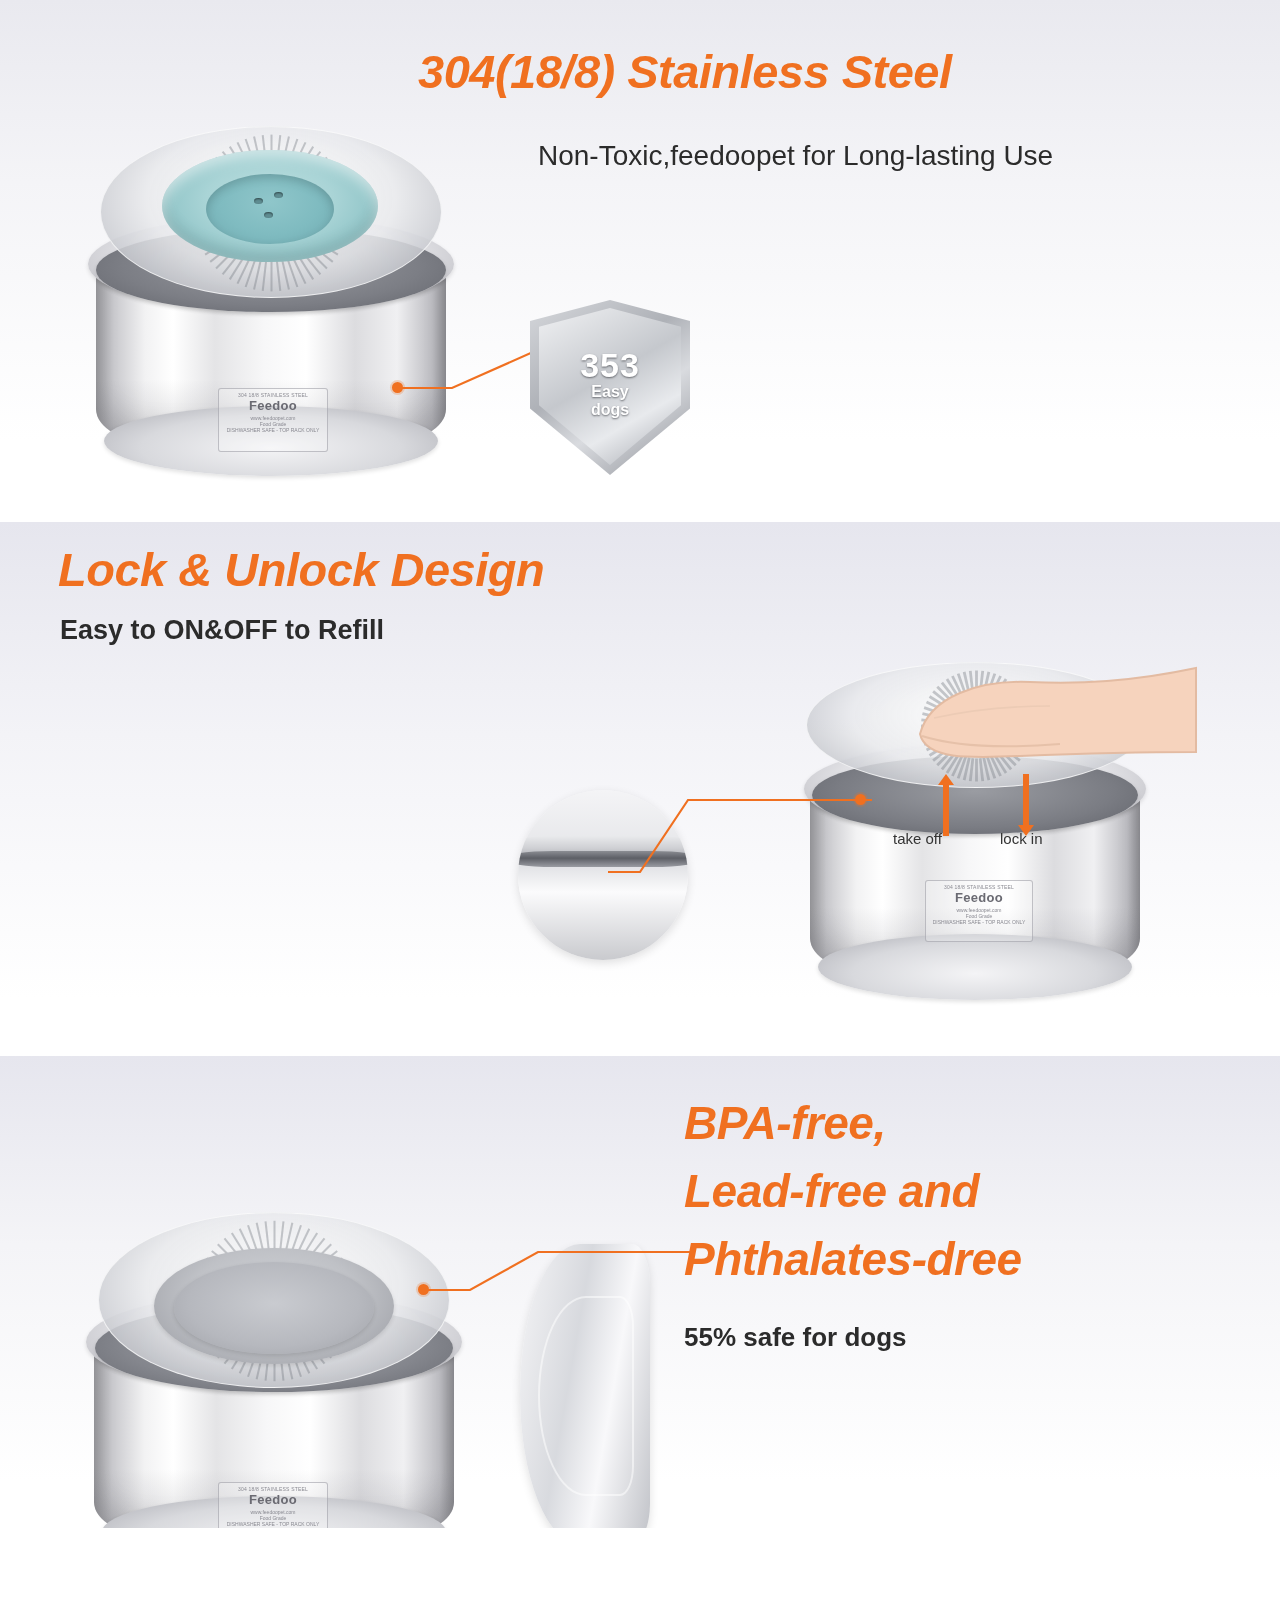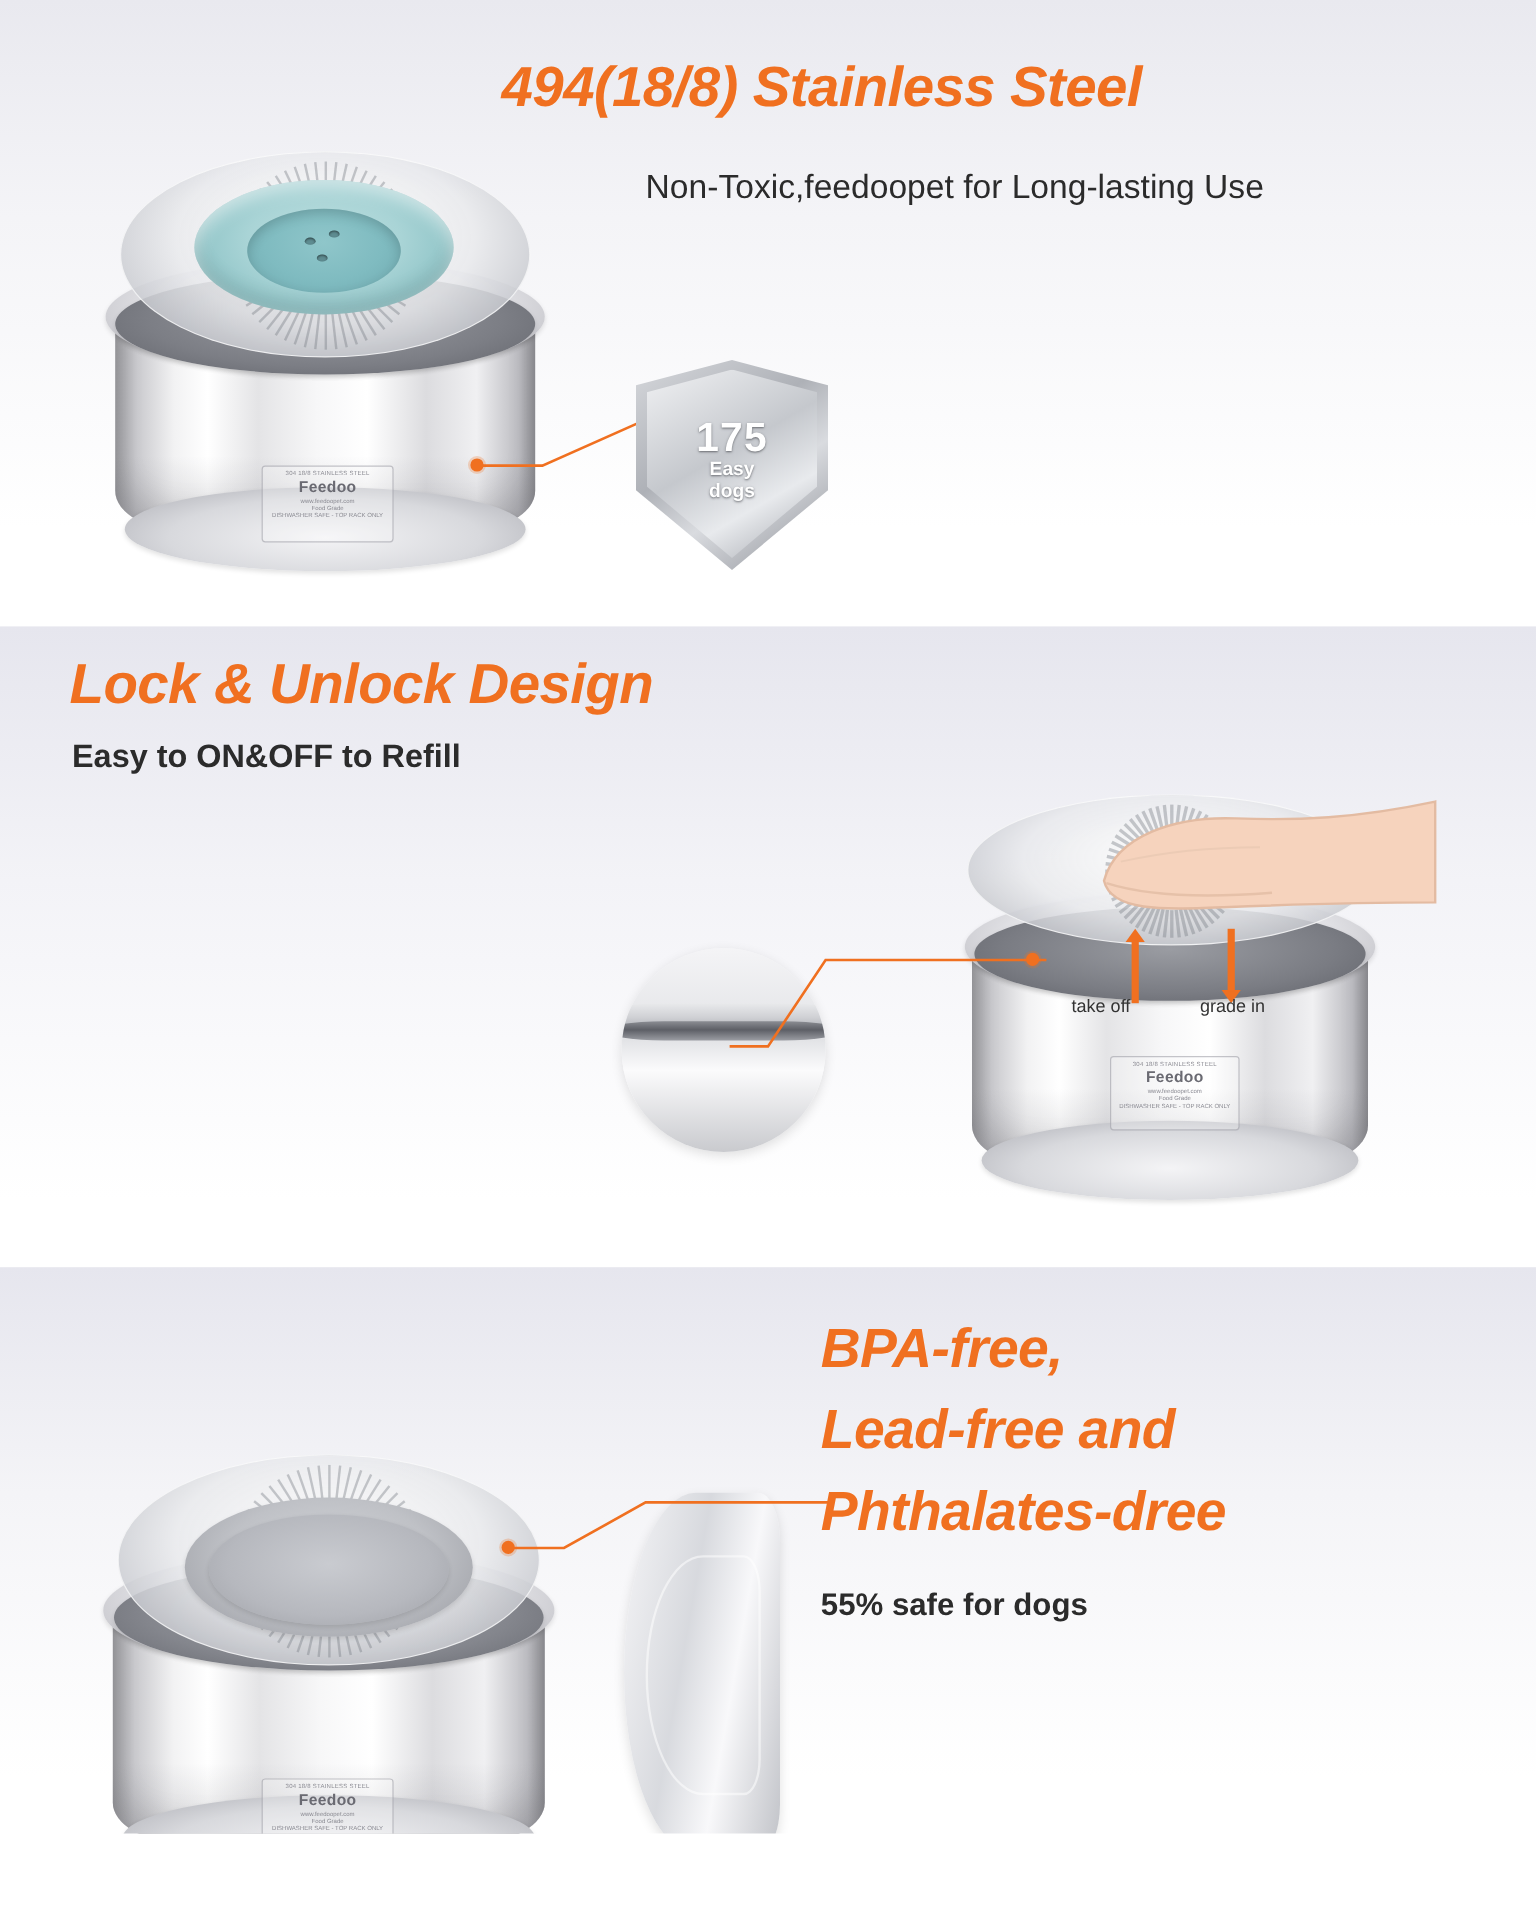--- a/index.html
+++ b/index.html
@@ -205,21 +205,21 @@
   
   .hand { position:absolute; }
 </style>
 </head>
 <body>
 
 <div class="page">
 
   <div class="panel" id="panel-1">
 
-    <div class="heading-orange" id="h1">494(18/8) Stainless Steel</div>
+    <div class="heading-orange" id="h1">304(18/8) Stainless Steel</div>
     <div class="subheading" id="sub1">Non-Toxic,feedoopet for Long-lasting Use</div>
 
     <div class="bowl-wrap" style="left:78px; top:88px; width:420px; height:400px;">
 
       <div class="bowl-body" style="left:18px; top:170px; width:350px; height:185px;"></div>
 
       <div class="bowl-rim" style="left:26px; top:318px; width:334px; height:70px; background:radial-gradient(ellipse at 50% 60%, #f4f4f6 0%, #d8d9dd 55%, #a8a9b0 100%);"></div>
 
       <div class="bowl-rim" style="left:10px; top:128px; width:366px; height:96px;"></div>
 
@@ -303,21 +303,21 @@
 
     <svg class="lead" style="left:392px; top:330px; width:160px; height:70px;">
       <polyline points="8,58 60,58 150,18" fill="none" stroke="#f07020" stroke-width="2.2"></polyline>
     </svg>
     <div class="dot" style="left:392px; top:382px;"></div>
 
     <div class="badge-304">
       <div class="badge-shield"></div>
       <div class="badge-inner"></div>
       <div class="badge-text">
-        <span class="n">175</span>
+        <span class="n">353</span>
         <span class="t1">Easy</span>
         <span class="t2">dogs</span>
       </div>
     </div>
   </div>
 
   <div class="panel-gap" id="gap-1"></div>
 
   <div class="panel" id="panel-2">
     <div class="heading-orange" style="top:20px; left:58px; font-size:47px;font-style:italic;">Lock &amp; Unlock Design</div>
@@ -406,21 +406,21 @@
 
     <div class="arrow up" style="left:938px; top:252px; height:62px;">
       <div class="head"></div>
         <div class="stem"></div>
     </div>
     <div class="arrow down" style="left:1018px; top:252px; height:62px;">
       <div class="head"></div>
         <div class="stem"></div>
     </div>
     <div class="micro-label" style="top:308px; left:893px;">take off</div>
-    <div class="micro-label" style="top:308px; left:1000px;">grade in</div>
+    <div class="micro-label" style="top:308px; left:1000px;">lock in</div>
 
     <div class="magnifier" style="left:518px; top:268px; width:170px; height:170px;">
       <div class="mag-lip2"></div>
       <div class="mag-lip"></div>
     </div>
 
     <svg class="lead" style="left:600px; top:250px; width:280px; height:110px;">
       <polyline points="8,100 40,100 88,28 272,28" fill="none" stroke="#f07020" stroke-width="2.2"></polyline>
     </svg>
     <div class="dot" style="left:855px; top:272px;"></div>

